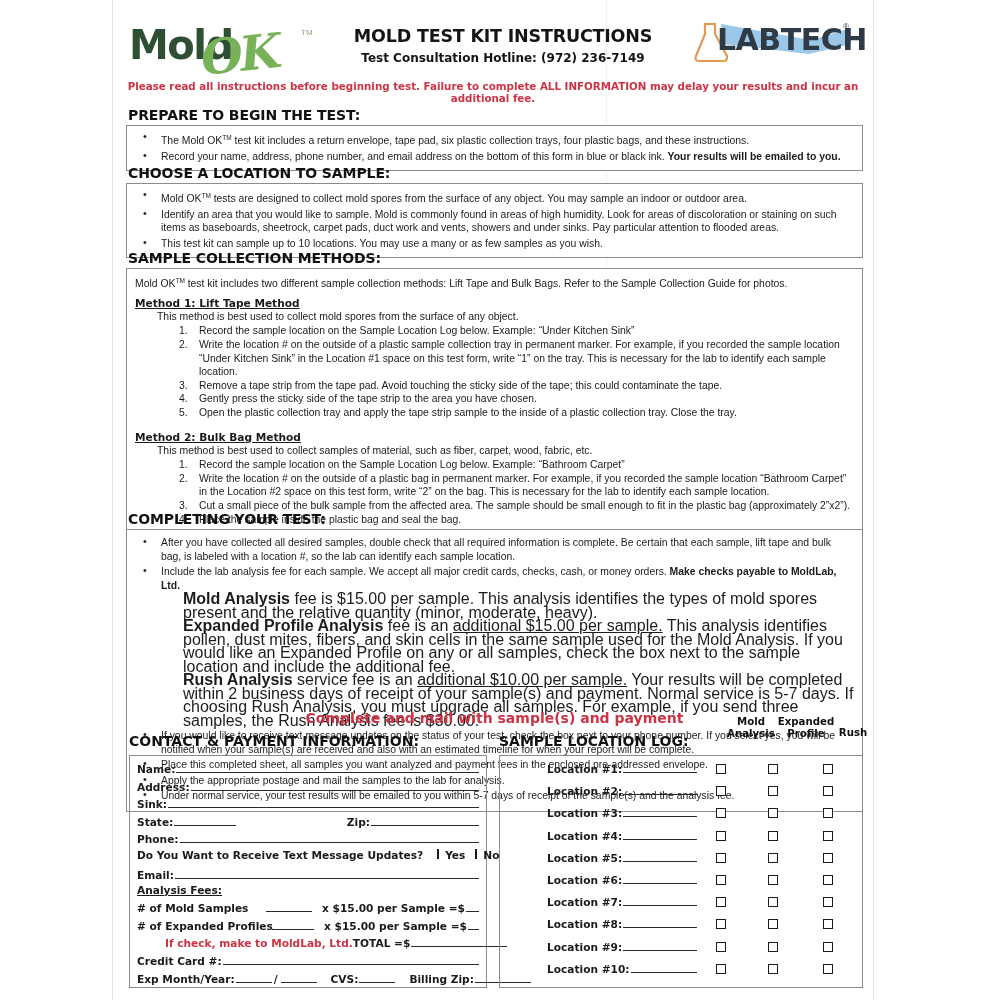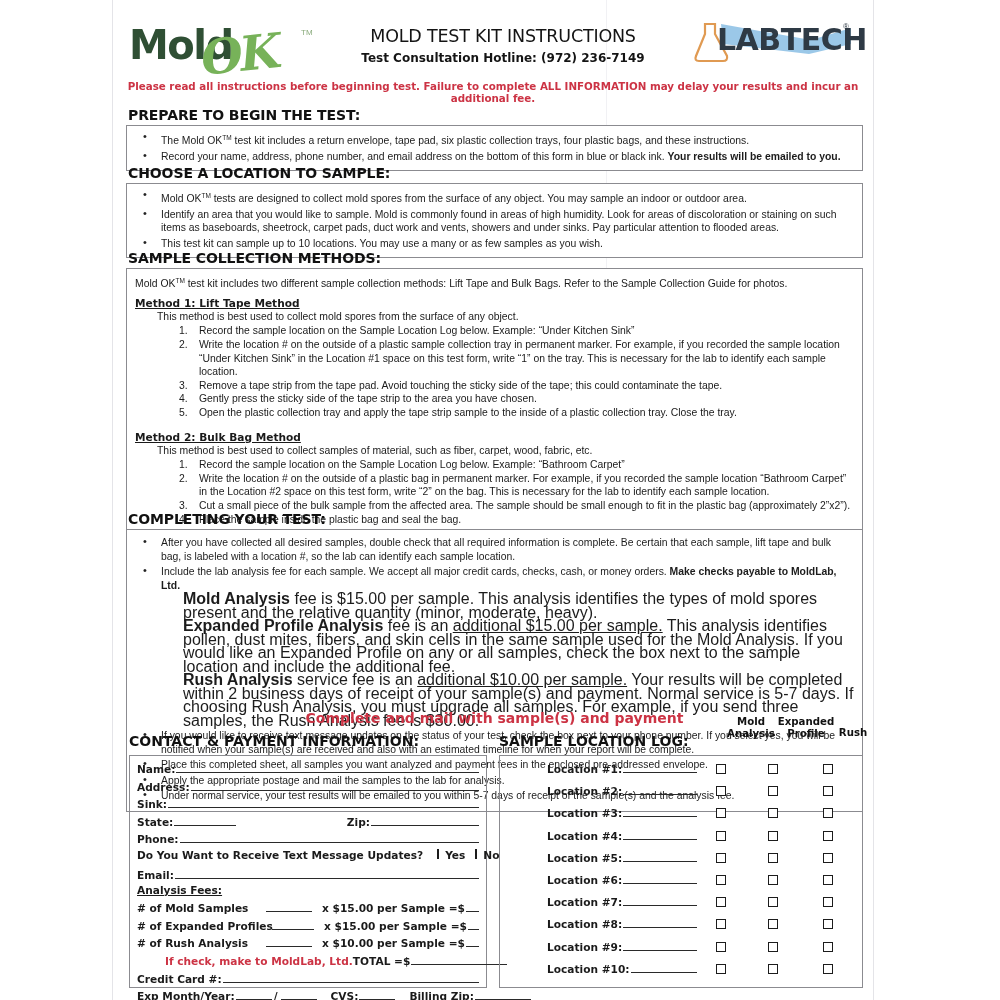--- a/index.html
+++ b/index.html
@@ -78,21 +78,21 @@
   }
 
   .title-block {
     position: absolute;
     left: 210px; top: 26px;
     width: 360px;
     text-align: center;
   }
   .main-title {
     font-family: "DejaVu Sans", sans-serif;
-    font-weight: normal;
+    font-weight: bold;
     font-size: 17.5px;
     letter-spacing: -0.2px;
     color: #141414;
   }
   .sub-title {
     margin-top: 5px;
     font-family: "DejaVu Sans", sans-serif;
     font-weight: bold;
     font-size: 12px;
     color: #141414;
@@ -505,27 +505,20 @@
     </div>
 
     <div class="frow">
       <span class="lbl" style="width:134px;"># of Expanded Profiles</span>
       <span class="rule w42"></span>
       <span class="gap10"></span>
       <span class="lbl">x $15.00 per Sample =$</span>
       <span class="rule"></span>
     </div>
 
-    <div class="frow">
-      <span class="lbl" style="width:128px;"># of Rush Analysis</span>
-      <span class="rule w46"></span>
-      <span class="gap10"></span>
-      <span class="lbl">x $10.00 per Sample =$</span>
-      <span class="rule"></span>
-    </div>
 
     <div class="frow">
       <span class="center-red">If check, make to MoldLab, Ltd.</span>
       <span style="flex:1 1 auto;"></span>
       <span class="lbl">TOTAL =$</span>
       <span class="rule" style="flex:0 0 96px;"></span>
     </div>
 
     <div class="frow">
       <span class="lbl">Credit Card #:</span>

